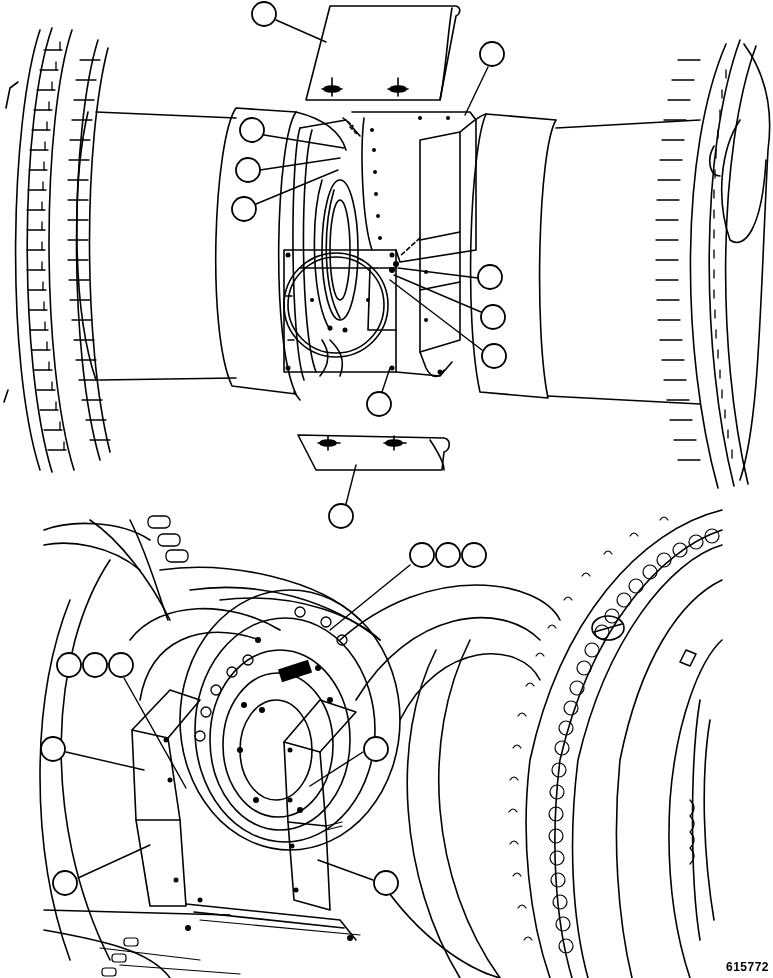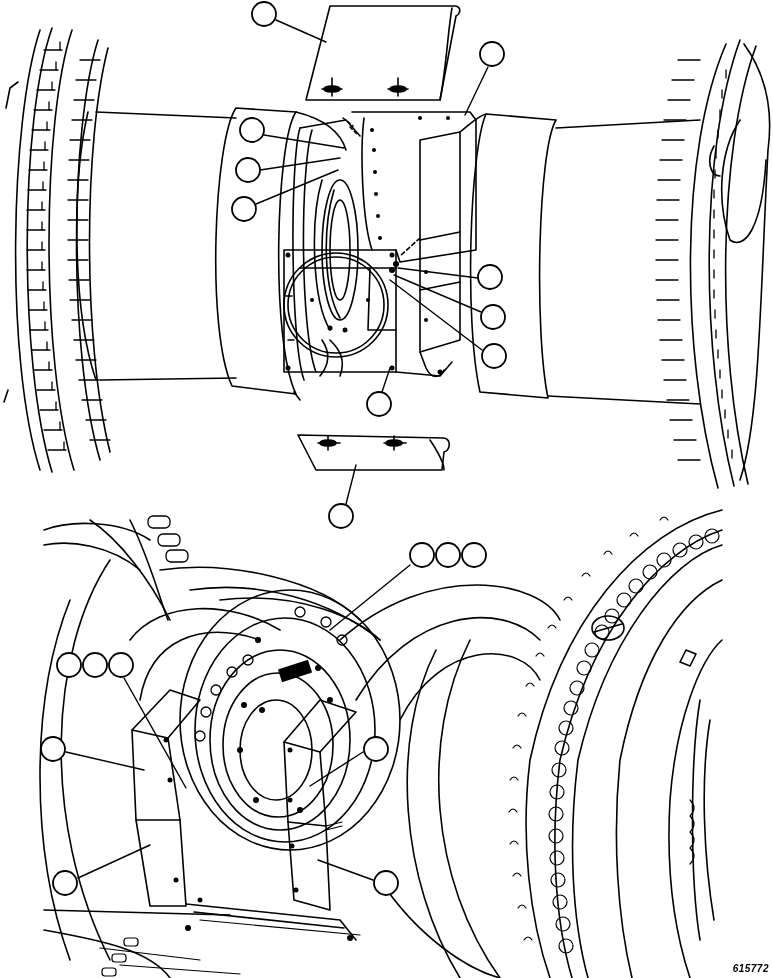--- a/index.html
+++ b/index.html
@@ -1,18 +1,18 @@
 <!DOCTYPE html>
 <html><head>
 <meta charset="utf-8">
 <style>
   html,body{margin:0;padding:0;background:#ffffff;}
   body{width:773px;height:978px;position:relative;overflow:hidden;font-family:"Liberation Sans",sans-serif;}
   svg{position:absolute;left:0;top:0;}
-  .fig-id{position:absolute;right:4px;bottom:4px;font-size:10px;font-weight:bold;color:#000;font-style:italic;letter-spacing:0.5px;font-family:"Liberation Sans",sans-serif;margin-top:16px;}
+  .fig-id{position:absolute;right:4px;bottom:4px;font-size:12px;font-weight:bold;color:#000;letter-spacing:0.5px;font-family:"Liberation Sans",sans-serif;margin-top:16px;}
 </style>
 </head>
 <body>
 
 <svg width="773" height="978" viewBox="0 0 773 978" xmlns="http://www.w3.org/2000/svg" fill="none" stroke="#000" stroke-width="1.6" stroke-linejoin="round" stroke-linecap="round">
 
   <g>
 
     <g>
       <path d="M40 30 C10 120 5 360 40 470"></path>

